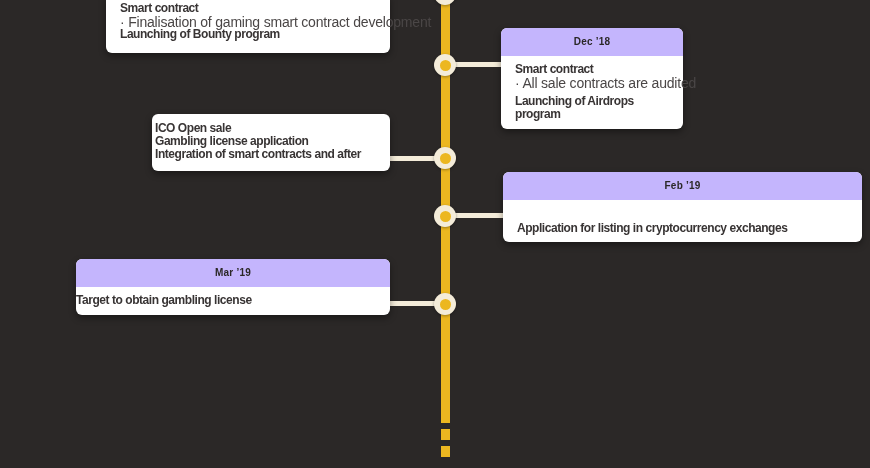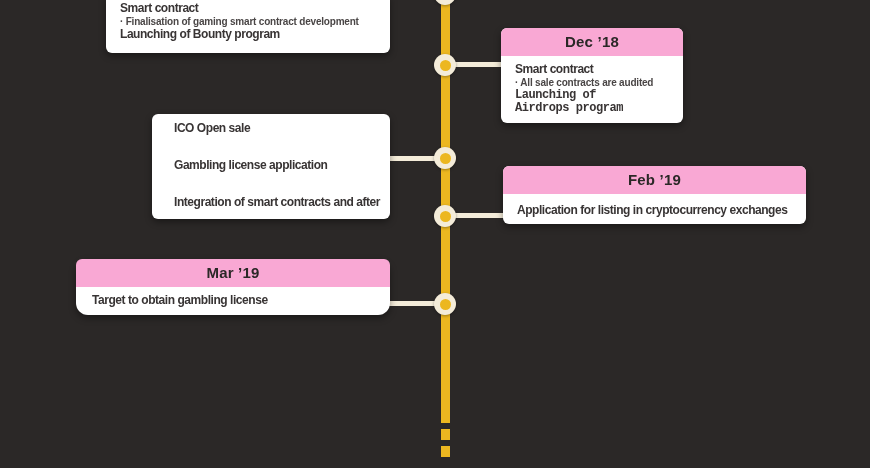--- a/index.html
+++ b/index.html
@@ -20,41 +20,41 @@
   .c-mar { left:388px; top:301px; width:58px; }
   
   .node { position:absolute; left:434px; width:22px; height:22px; border-radius:50%;
           background:#f4ecd9; z-index:3; display:flex; align-items:center; justify-content:center;
           box-shadow:0 1px 3px rgba(0,0,0,0.35); }
   .node-dot { width:11px; height:11px; border-radius:50%; background:#ecb720; }
   .n-top { top:-17px; } .n-dec { top:54px; } .n-jan { top:147px; } .n-feb { top:205px; } .n-mar { top:293px; }
   
   .card { position:absolute; background:#ffffff; border-radius:6px;
           box-shadow:0 3px 7px rgba(0,0,0,0.4); z-index:4; }
-  .card-head { height:28px; line-height:28px; background:#f9a8d4; border-radius:6px 6px 0 0;
-               text-align:center; font-size:15px; font-weight:700; color:#2b2827; letter-spacing:0.2px; }
+  .card-head { height:28px; line-height:28px; background:#c4b5fd; border-radius:6px 6px 0 0;
+               text-align:center; font-size:10px; font-weight:700; color:#2b2827; letter-spacing:0.2px; }
   .card-body { padding:8px 14px 10px; }
   .title  { font-size:12px; font-weight:700; color:#383434; letter-spacing:-0.45px;
             line-height:13px; white-space:nowrap; }
   .title.wrap { white-space:normal; max-width:128px; }
-  .bullet { font-size:10px; font-weight:700; color:#4a4646; letter-spacing:-0.2px;
+  .bullet { font-size:14px; font-weight:400; color:#4a4646; letter-spacing:-0.2px;
             line-height:12px; white-space:nowrap; margin-top:1px; }
   .card-top { left:106px; top:-6px; width:284px; }
   .card-top .card-body { padding:8px 14px 12px; }
   .card-top .group + .group { }
   .card-dec { left:501px; top:28px; width:182px; }
   .card-dec .card-body { padding:7px 14px 8px; }
-  .card-dec .group + .group { margin-top:0;font-family:Liberation Mono, monospace; }
+  .card-dec .group + .group { margin-top:6px; }
   .card-jan { left:152px; top:114px; width:238px; }
-  .card-jan .card-body { padding:8px 22px 10px; }
-  .card-jan .group + .group { margin-top:24px; }
-  .card-feb { left:503px; top:166px; width:303px; }
-  .card-feb .card-body { padding:10px 14px 7px; }
-  .card-mar { left:76px; top:259px; width:314px;border-radius:12px; }
-  .card-mar .card-body { padding:7px 16px 8px; }
+  .card-jan .card-body { padding:8px 3px 10px; }
+  .card-jan .group + .group { margin-top:0; }
+  .card-feb { left:503px; top:172px; width:359px; }
+  .card-feb .card-body { padding:22px 14px 7px; }
+  .card-mar { left:76px; top:259px; width:314px; }
+  .card-mar .card-body { padding:7px 0 8px; }
   .card-mar .group + .group { margin-top:11px; }
 </style>
 </head>
 <body>
 
 <div class="stage">
 
   <div class="vline"></div>
   <div class="dash dash1"></div>
   <div class="dash dash2"></div>

